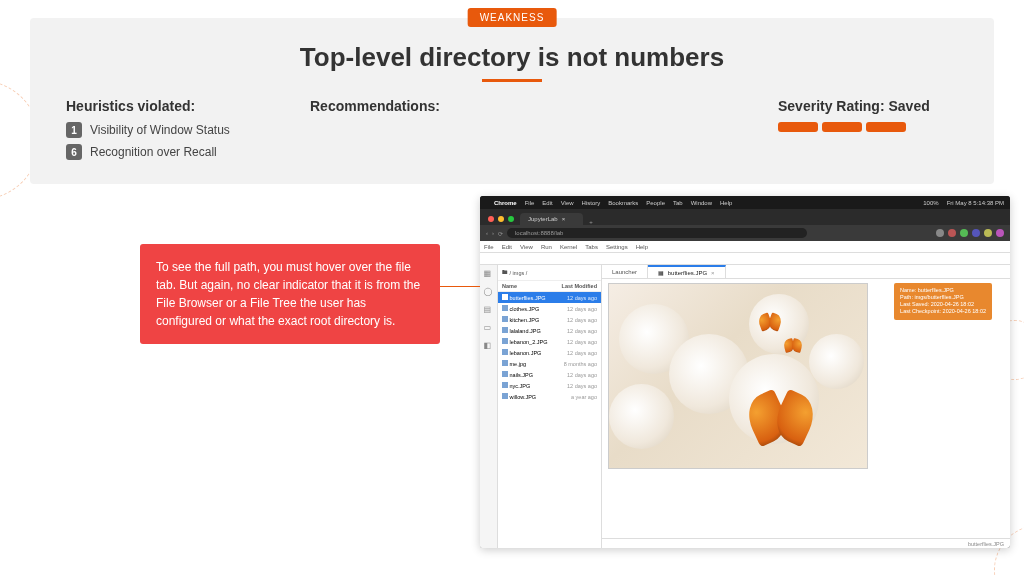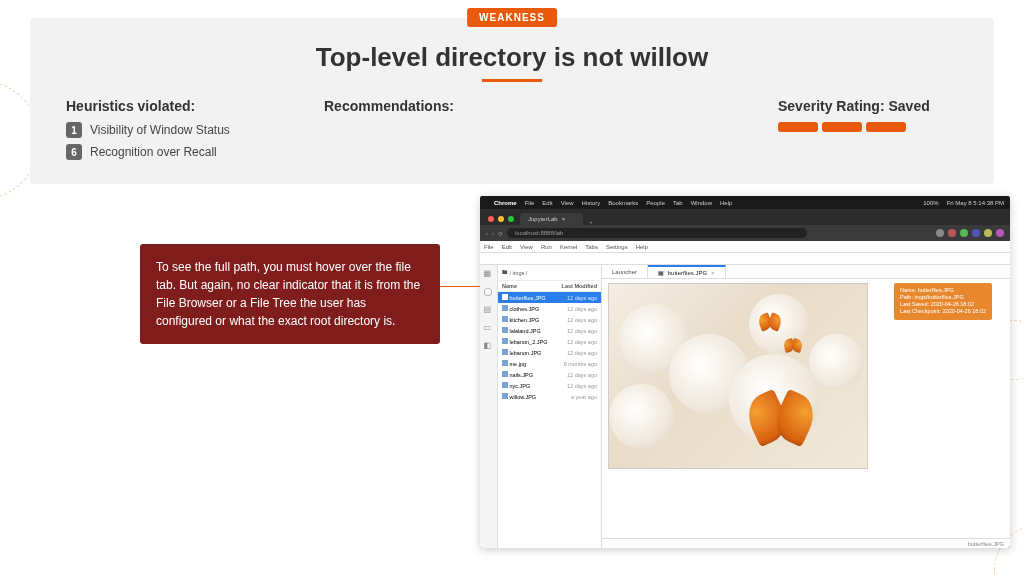--- a/index.html
+++ b/index.html
@@ -5,43 +5,43 @@
   * { margin: 0; padding: 0; box-sizing: border-box; }
   body { font-family: -apple-system, BlinkMacSystemFont, "Segoe UI", Arial, sans-serif; background: #fff; width: 1024px; height: 575px; overflow: hidden; position: relative; }
   
   .deco-circle { position: absolute; border: 1px dashed #f0a070; border-radius: 50%; opacity: 0.5; }
   .deco1 { width: 120px; height: 120px; left: -80px; top: 80px; }
   .deco2 { width: 60px; height: 60px; right: -20px; top: 320px; }
   .deco3 { width: 90px; height: 90px; right: -60px; bottom: -40px; }
   
   .card { background: #f2f2f2; margin: 18px 30px 0 30px; border-radius: 4px; padding: 0 36px 18px 36px; position: relative; }
   
-  .badge { background: #e8590c; color: #fff; font-size: 10px; font-weight: 700; letter-spacing: 1px; padding: 4px 12px; border-radius: 3px; position: absolute; top: -10px; left: 50%; transform: translateX(-50%); }
+  .badge { background: #e8590c; color: #fff; font-size: 10px; font-weight: 400; letter-spacing: 1px; padding: 4px 12px; border-radius: 3px; position: absolute; top: -10px; left: 50%; transform: translateX(-50%); }
   
   .title { text-align: center; font-size: 26px; font-weight: 700; color: #333; padding-top: 24px; }
   .title-underline { width: 60px; height: 3px; background: #e8590c; margin: 6px auto 16px auto; }
   
-  .cols { display: flex; gap: 30px; }
+  .cols { display: flex; gap: 16px; }
   .col1 { width: 200px; }
   .col2 { flex: 1; margin-left: 28px; }
   .col3 { width: 180px; }
   
   .col-head { font-weight: 700; font-size: 14px; color: #333; margin-bottom: 8px; }
   
   .heur-item { display: flex; align-items: center; gap: 8px; font-size: 12px; color: #444; margin-bottom: 6px; }
   .heur-num { background: #666; color: #fff; width: 16px; height: 16px; border-radius: 3px; font-size: 10px; display: flex; align-items: center; justify-content: center; font-weight: 700; }
   
   .rec-text { font-size: 12px; color: #555; font-family: Georgia, serif; margin-bottom: 6px; line-height: 1.5; }
   
   .sev-bars { display: flex; gap: 4px; margin-top: 6px; }
   .sev-bar { width: 40px; height: 10px; background: #e8590c; border-radius: 3px; }
   
   .body-area { position: relative; margin-top: 12px; }
   
-  .callout { position: absolute; left: 140px; top: 48px; width: 300px; background: #7f1d1d; color: #fff; padding: 14px 16px; font-size: 12px; line-height: 1.5; border-radius: 3px; z-index: 5; }
+  .callout { position: absolute; left: 140px; top: 48px; width: 300px; background: #ef4444; color: #fff; padding: 14px 16px; font-size: 12px; line-height: 1.5; border-radius: 3px; z-index: 5; }
   .callout-line { position: absolute; left: 440px; top: 90px; width: 40px; height: 1px; background: #e8590c; z-index: 4; }
   
   .screenshot { position: absolute; left: 480px; top: 0; width: 530px; height: 352px; background: #2b2b2b; border-radius: 3px; box-shadow: 0 2px 10px rgba(0,0,0,0.2); overflow: hidden; font-size: 6px; }
   
   .mac-menubar { height: 13px; background: #1a1a1a; display: flex; align-items: center; padding: 0 6px; color: #ccc; font-size: 6px; gap: 8px; }
   .mac-menubar .app { font-weight: 700; color: #fff; }
   .mac-spacer { flex: 1; }
   
   .chrome-tabs { height: 16px; background: #2b2b2b; display: flex; align-items: flex-end; padding-left: 6px; }
   .traffic { display: flex; gap: 4px; padding: 0 6px 3px 2px; }
@@ -95,21 +95,21 @@
 </style>
 </head>
 <body>
 
 <div class="deco-circle deco1"></div>
 <div class="deco-circle deco2"></div>
 <div class="deco-circle deco3"></div>
 
 <div class="card">
   <div class="badge">WEAKNESS</div>
-  <h1 class="title">Top-level directory is not willow</h1>
+  <h1 class="title">Top-level directory is not numbers</h1>
   <div class="title-underline"></div>
   <div class="cols">
     <div class="col1">
       <div class="col-head">Heuristics violated:</div>
       <div class="heur-item">
         <span class="heur-num">1</span>
         <span>Visibility of Window Status</span>
       </div>
       <div class="heur-item">
         <span class="heur-num">6</span>

